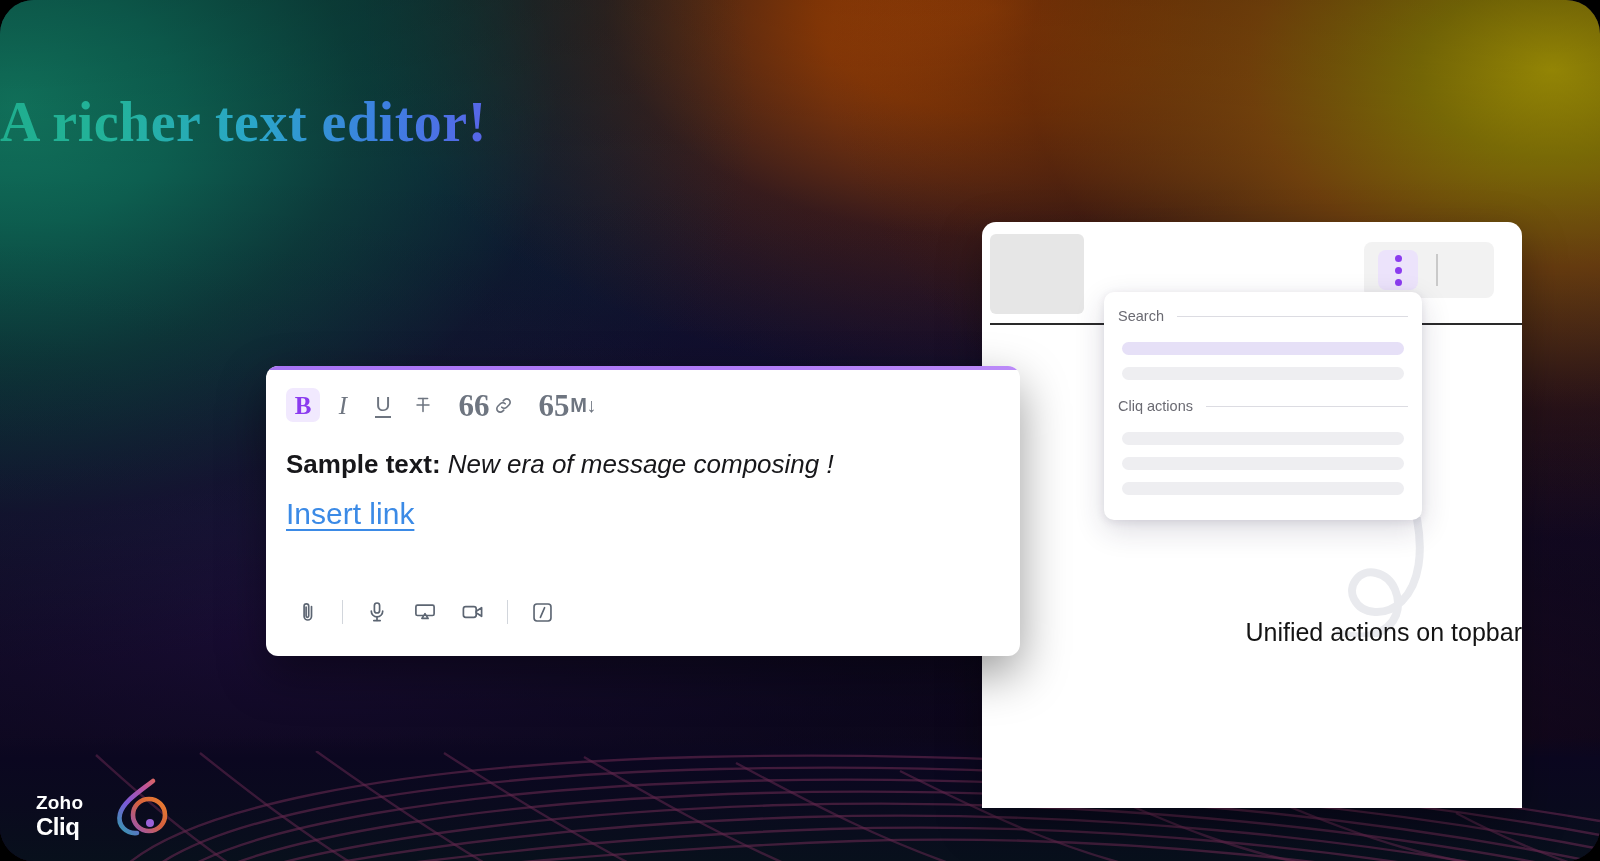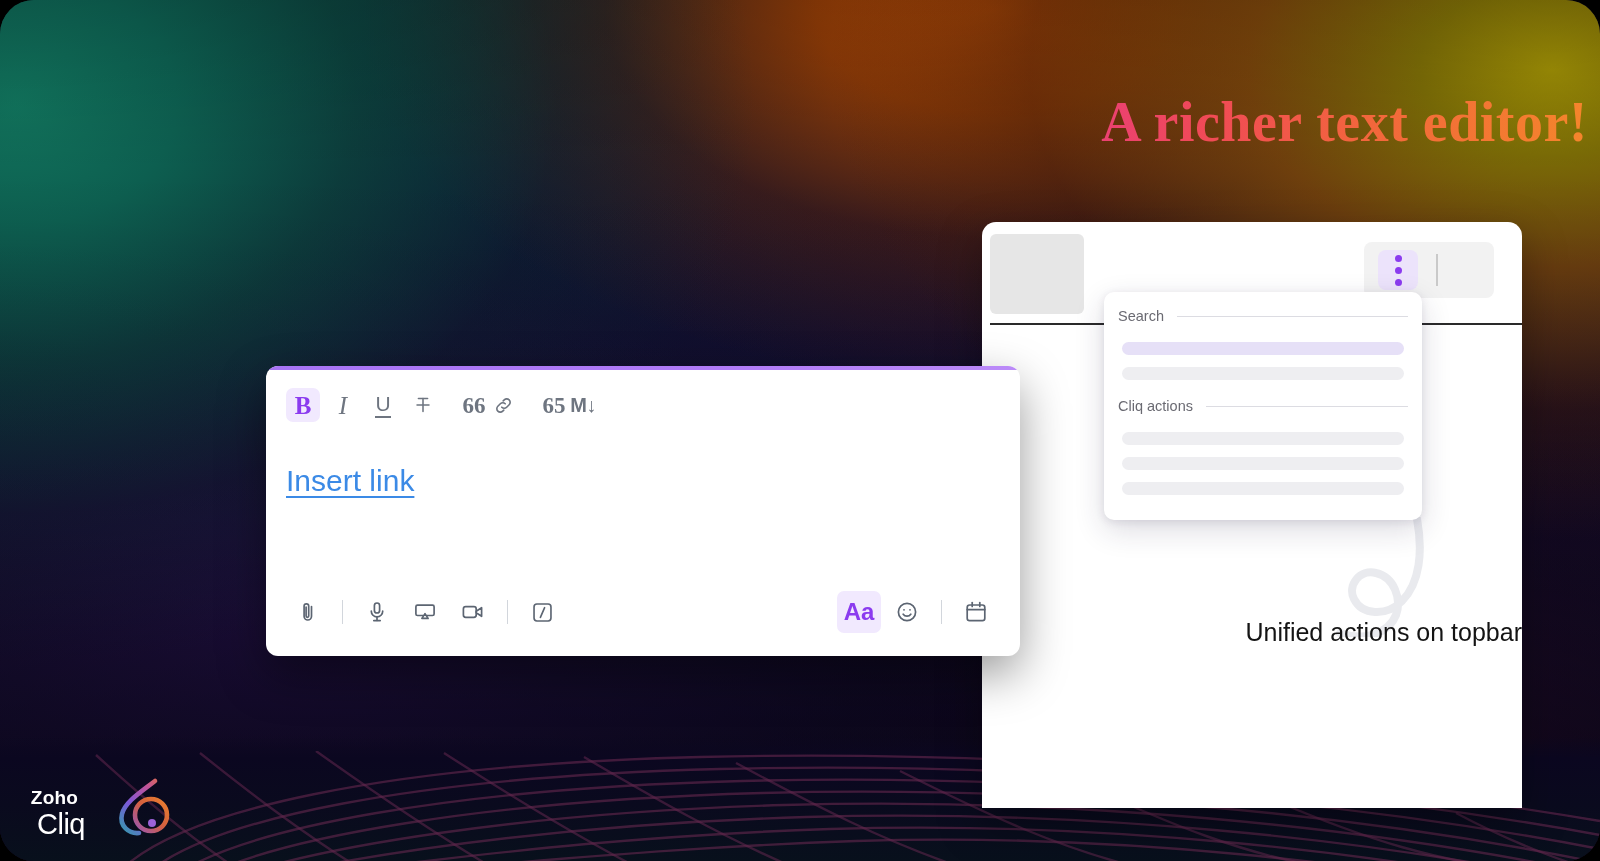--- a/index.html
+++ b/index.html
@@ -43,22 +43,22 @@
   }
   .mesh {
     position: absolute; left: 0; right: 0; bottom: 0; height: 110px;
     overflow: hidden; opacity: 0.92;
   }
   .mesh svg { position: absolute; left: 0; bottom: -10px; }
 
   
   .title {
     position: absolute;
-    left: 0; right: 12px; top: 94px;
-    text-align: right;
+    left: 0; right: 0; top: 94px;
+    text-align: left;
     font-family: "Liberation Serif", serif;
     font-weight: bold;
     font-size: 56px;
     letter-spacing: 0.5px;
     line-height: 1;
     background-image: linear-gradient(95deg,
         #1fae8e 0%, #23b39a 7%,
         #2aa6c9 16%, #3d7fe0 24%,
         #5a63e8 31%, #7a4ee8 38%,
         #9b45e3 45%, #b840cf 52%,
@@ -201,21 +201,21 @@
     font-size: 25px; font-style: italic; line-height: 1;
   }
   .fmt-glyph-u {
     font-family: "Liberation Sans", sans-serif;
     font-size: 21px; line-height: 1;
     border-bottom: 2px solid currentColor;
     padding-bottom: 2px;
   }
   .fmt-glyph-quote {
     font-family: "Liberation Serif", serif;
-    font-size: 23px; font-weight: bold; line-height: 1; margin-left: 22px;
+    font-size: 31px; font-weight: bold; line-height: 1; margin-left: 22px;
   }
   .fmt-glyph-md {
     font-size: 20px; font-weight: bold; line-height: 1;
     letter-spacing: -0.5px;
   }
 
   .doc {
     position: absolute; left: 20px; top: 82px; right: 24px;
   }
   .doc-line1 {
@@ -250,32 +250,31 @@
   .act-sep {
     width: 1px; height: 24px; background: #d2d6dc; margin: 0 8px;
   }
   .glyph-aa {
     font-size: 24px; font-weight: bold; line-height: 1;
     letter-spacing: 0px;
   }
 
   
   .logo {
-    position: absolute; left: 24px; bottom: 22px;
-    display: flex; align-items: flex-end; gap: 26px; text-align: center;
+    position: absolute; left: 36px; bottom: 22px;
+    display: flex; align-items: flex-end; gap: 26px;
   }
   .logo-text { display: flex; flex-direction: column; line-height: 1; }
   .logo-zoho {
     color: #ffffff; font-size: 19px; font-weight: bold;
     letter-spacing: 0.2px; margin-bottom: 3px;
   }
   .logo-cliq {
-    color: #ffffff; font-size: 29px; font-weight: normal;
+    color: #ffffff; font-size: 24px; font-weight: bold;
     letter-spacing: -0.5px;
-    margin-left: 13px;
   }
   .logo-mark { margin-bottom: 1px; }
 </style>
 </head>
 <body>
 
 <div id="stage">
 
   <div class="bg-base"></div>
   <div class="bg-darken"></div>
@@ -390,20 +389,24 @@
       <div class="fmt-btn">
         <span class="fmt-glyph-quote">65</span>
       </div>
 
       <div class="fmt-btn">
         <span class="fmt-glyph-md">M↓</span>
       </div>
     </div>
 
     <div class="doc">
+      <div class="doc-line1">
+        <b>Sample text:</b>
+        <i>New era of message composing !</i>
+      </div>
       <a class="doc-link" href="#">Insert link</a>
     </div>
 
     <div class="action-bar">
       <div class="action-group">
 
         <div class="act-btn">
           <svg width="24" height="24" viewBox="0 0 24 24" fill="none" stroke="currentColor" stroke-width="1.7" stroke-linecap="round">
             <path d="M15.5 6.5v9.8a3.7 3.7 0 0 1-7.4 0V6.1a2.3 2.3 0 0 1 4.6 0v10a1.3 1.3 0 0 1-2.6 0V7"></path>
           </svg>
@@ -437,46 +440,20 @@
         <div class="act-sep"></div>
 
         <div class="act-btn">
           <svg width="25" height="25" viewBox="0 0 26 26" fill="none" stroke="currentColor" stroke-width="1.7" stroke-linecap="round">
             <rect x="4.2" y="4.2" width="17.6" height="17.6" rx="3"></rect>
             <line x1="15.2" y1="8" x2="10.8" y2="18"></line>
           </svg>
         </div>
       </div>
 
-      <div class="action-group">
-
-        <div class="act-btn active">
-          <span class="glyph-aa">Aa</span>
-        </div>
-
-        <div class="act-btn">
-          <svg width="26" height="26" viewBox="0 0 26 26" fill="none" stroke="currentColor" stroke-width="1.7" stroke-linecap="round">
-            <circle cx="13" cy="13" r="8.6"></circle>
-            <circle cx="10" cy="10.8" r="0.9" fill="currentColor" stroke="none"></circle>
-            <circle cx="16" cy="10.8" r="0.9" fill="currentColor" stroke="none"></circle>
-            <path d="M9.2 15.2a4.6 4.6 0 0 0 7.6 0"></path>
-          </svg>
-        </div>
-
-        <div class="act-sep"></div>
-
-        <div class="act-btn">
-          <svg width="26" height="26" viewBox="0 0 26 26" fill="none" stroke="currentColor" stroke-width="1.7" stroke-linecap="round">
-            <rect x="4.2" y="6" width="17.6" height="15.6" rx="2.4"></rect>
-            <line x1="4.2" y1="10.6" x2="21.8" y2="10.6"></line>
-            <line x1="9.2" y1="3.6" x2="9.2" y2="7.4"></line>
-            <line x1="16.8" y1="3.6" x2="16.8" y2="7.4"></line>
-          </svg>
-        </div>
-      </div>
     </div>
   </div>
 
   <div class="logo">
     <div class="logo-text">
       <span class="logo-zoho">Zoho</span>
       <span class="logo-cliq">Cliq</span>
     </div>
     <svg class="logo-mark" width="64" height="62" viewBox="0 0 64 62" fill="none">
       <defs>

